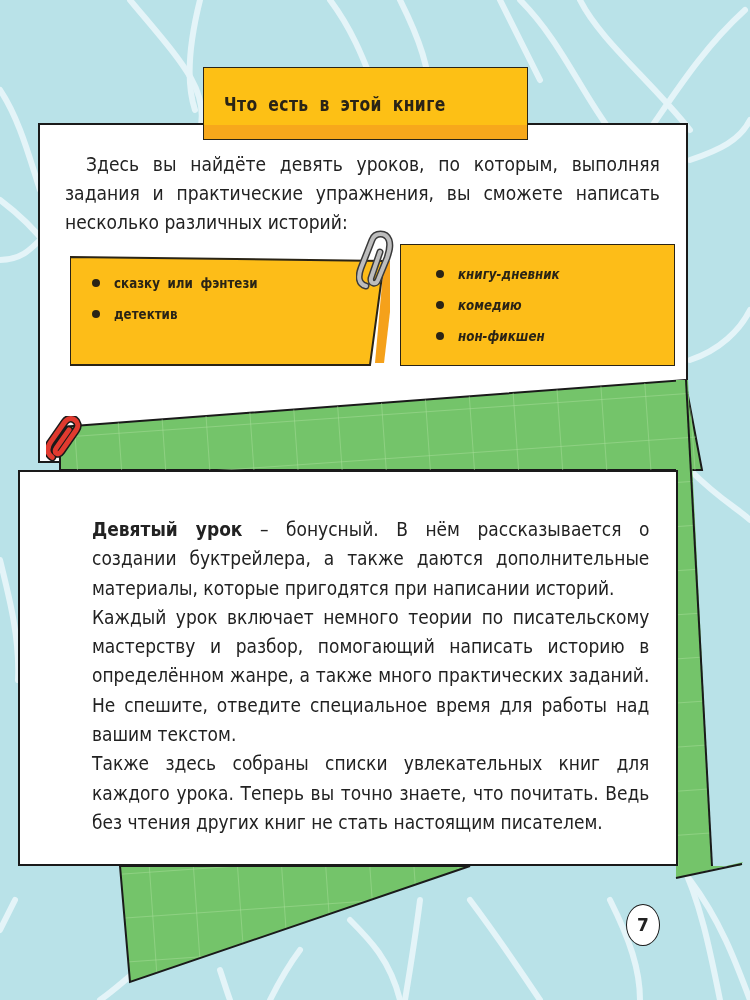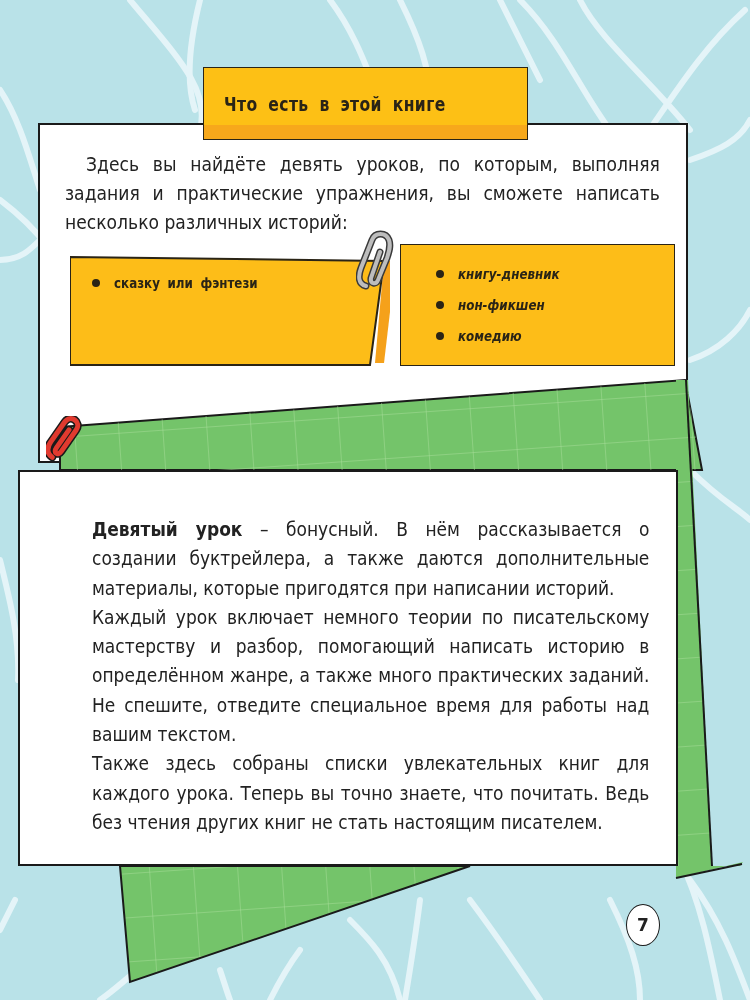--- a/index.html
+++ b/index.html
@@ -110,36 +110,40 @@
 <svg class="genre-right" viewBox="0 0 275 122" preserveAspectRatio="none">
   <polygon points="0,0 275,0 275,122 0,122" fill="#fdbd18" stroke="#2a2416" stroke-width="2"></polygon>
 </svg>
 <ul class="genre-list" style="left:436px; top:258px;font-style:italic;">
   <li>
       <span class="b"></span>
       <span class="t">книгу-дневник</span>
     </li>
   <li>
       <span class="b"></span>
-      <span class="t">нон-фикшен</span>
+      <span class="t">комедию</span>
     </li>
   <li>
       <span class="b"></span>
-      <span class="t">комедию</span>
+      <span class="t">нон-фикшен</span>
     </li>
 </ul>
 
 <svg class="genre-left" viewBox="0 0 320 120" preserveAspectRatio="none" style="width:320px;height:120px;top:253px;">
   <polygon points="314,8 326,8 314,110 305,110" fill="#f5a11a"></polygon>
   <polygon points="0,4 314,8 300,112 0,112" fill="#fdbd18" stroke="#2a2416" stroke-width="2"></polygon>
 </svg>
 <ul class="genre-list" style="left:92px; top:267px;">
   <li>
       <span class="b"></span>
       <span class="t">сказку или фэнтези</span>
+    </li>
+  <li>
+      <span class="b"></span>
+      <span class="t">детектив</span>
     </li>
 </ul>
 
 <svg class="clip" style="left:356px; top:230px; width:40px; height:62px;" viewBox="0 0 40 62">
   <path d="M10 56 C2 54 2 46 5 38 L16 10 C19 2 30 2 33 10 C35 16 33 22 31 28 L22 50 C20 55 14 54 15 48 L24 22" fill="none" stroke="#3a3a3a" stroke-width="7" stroke-linecap="round"></path>
   <path d="M10 56 C2 54 2 46 5 38 L16 10 C19 2 30 2 33 10 C35 16 33 22 31 28 L22 50 C20 55 14 54 15 48 L24 22" fill="none" stroke="#bdbdbd" stroke-width="4" stroke-linecap="round"></path>
 </svg>
 
 <svg class="green-paper" viewBox="0 0 750 1000">
   <defs>

